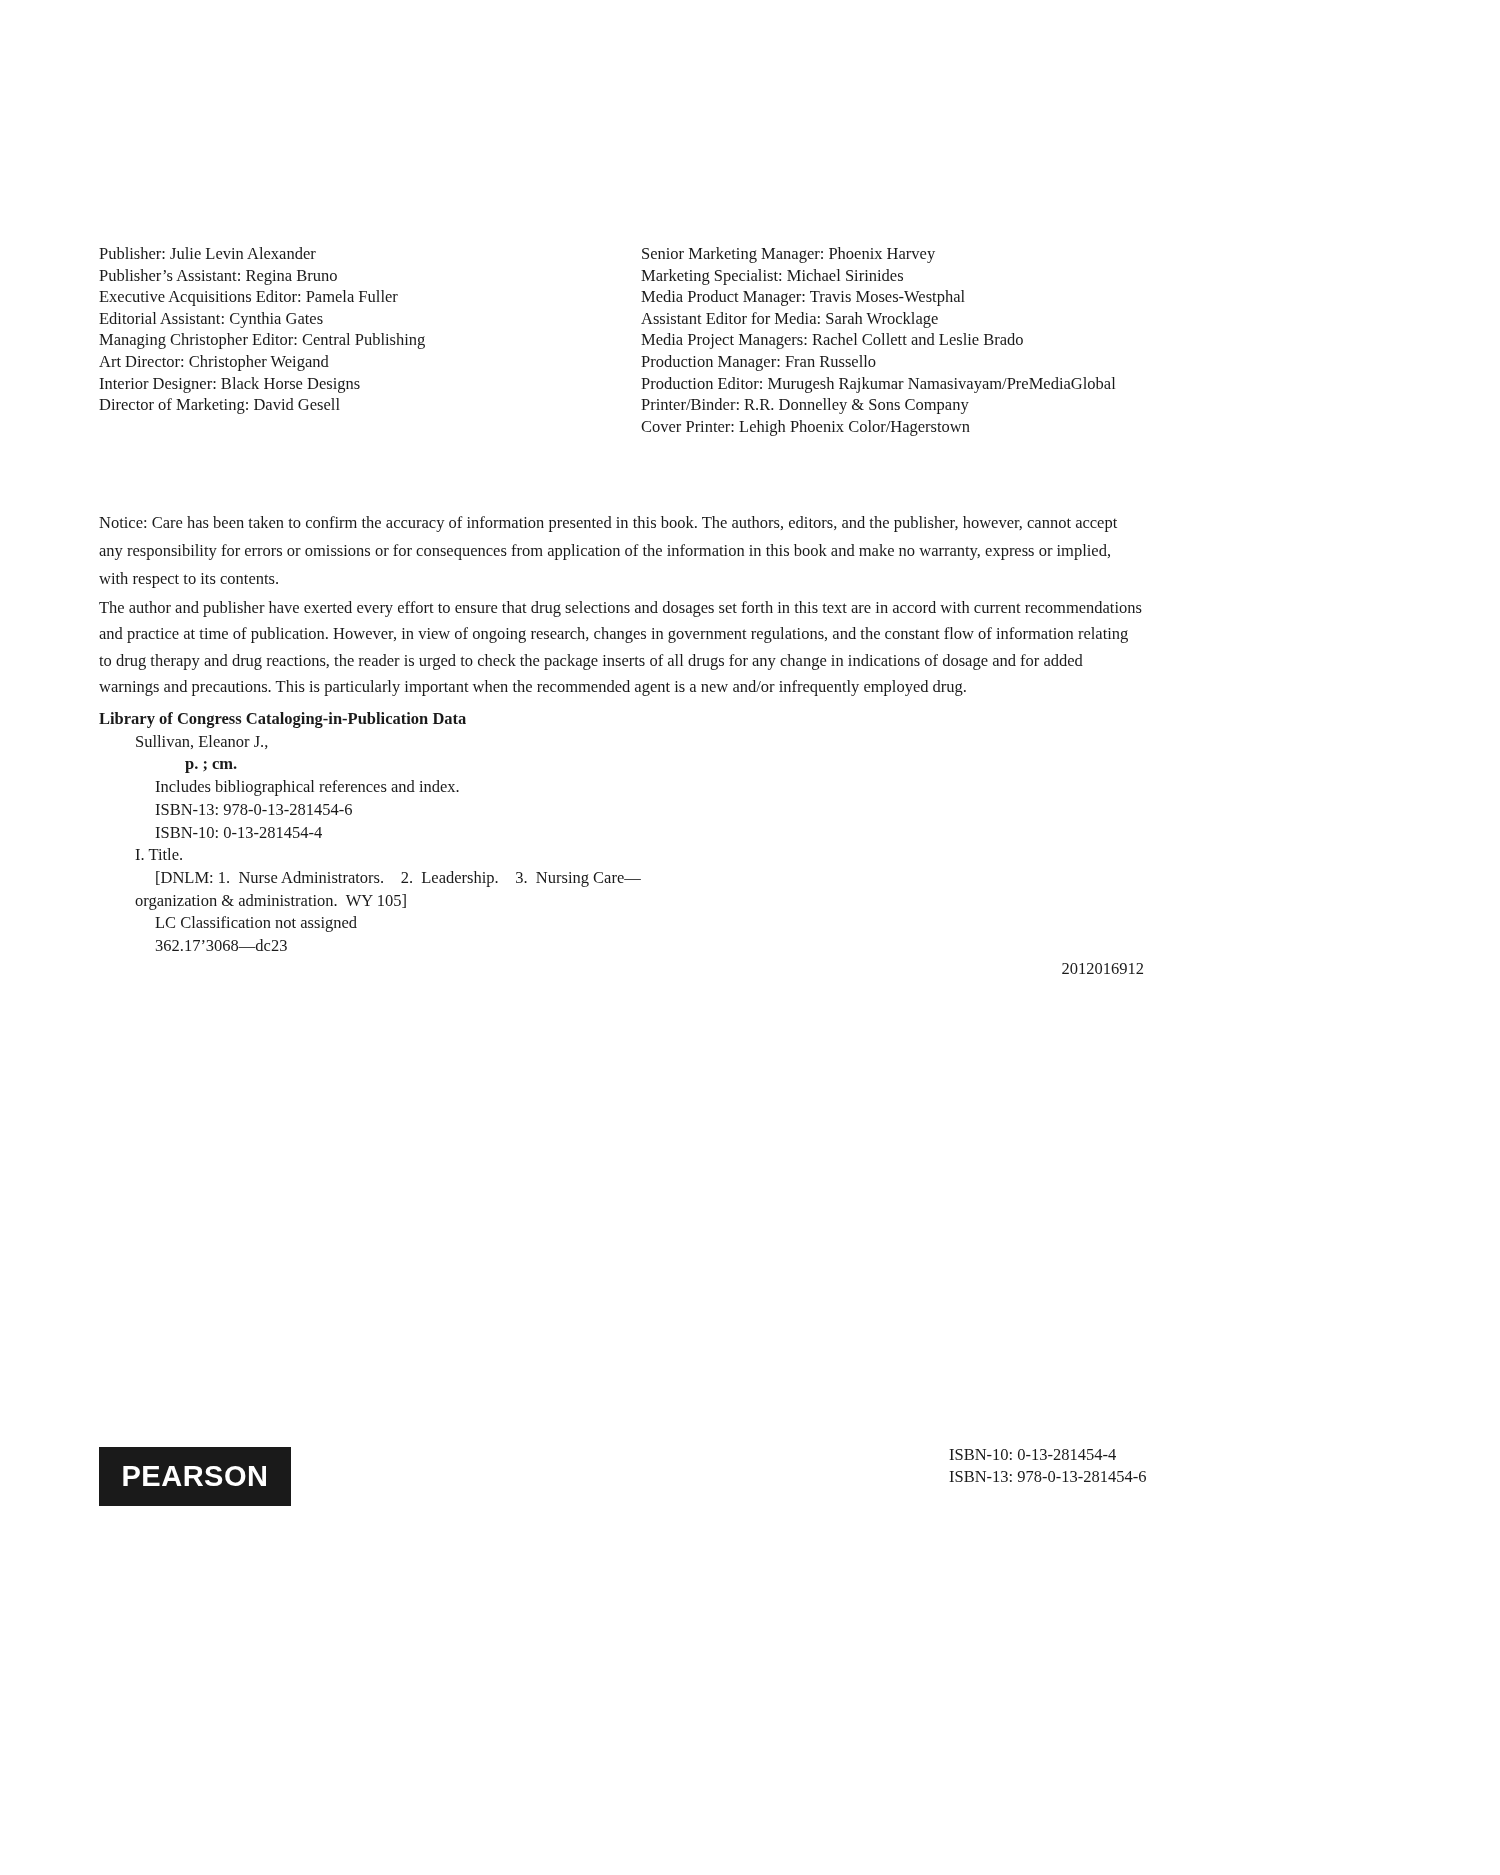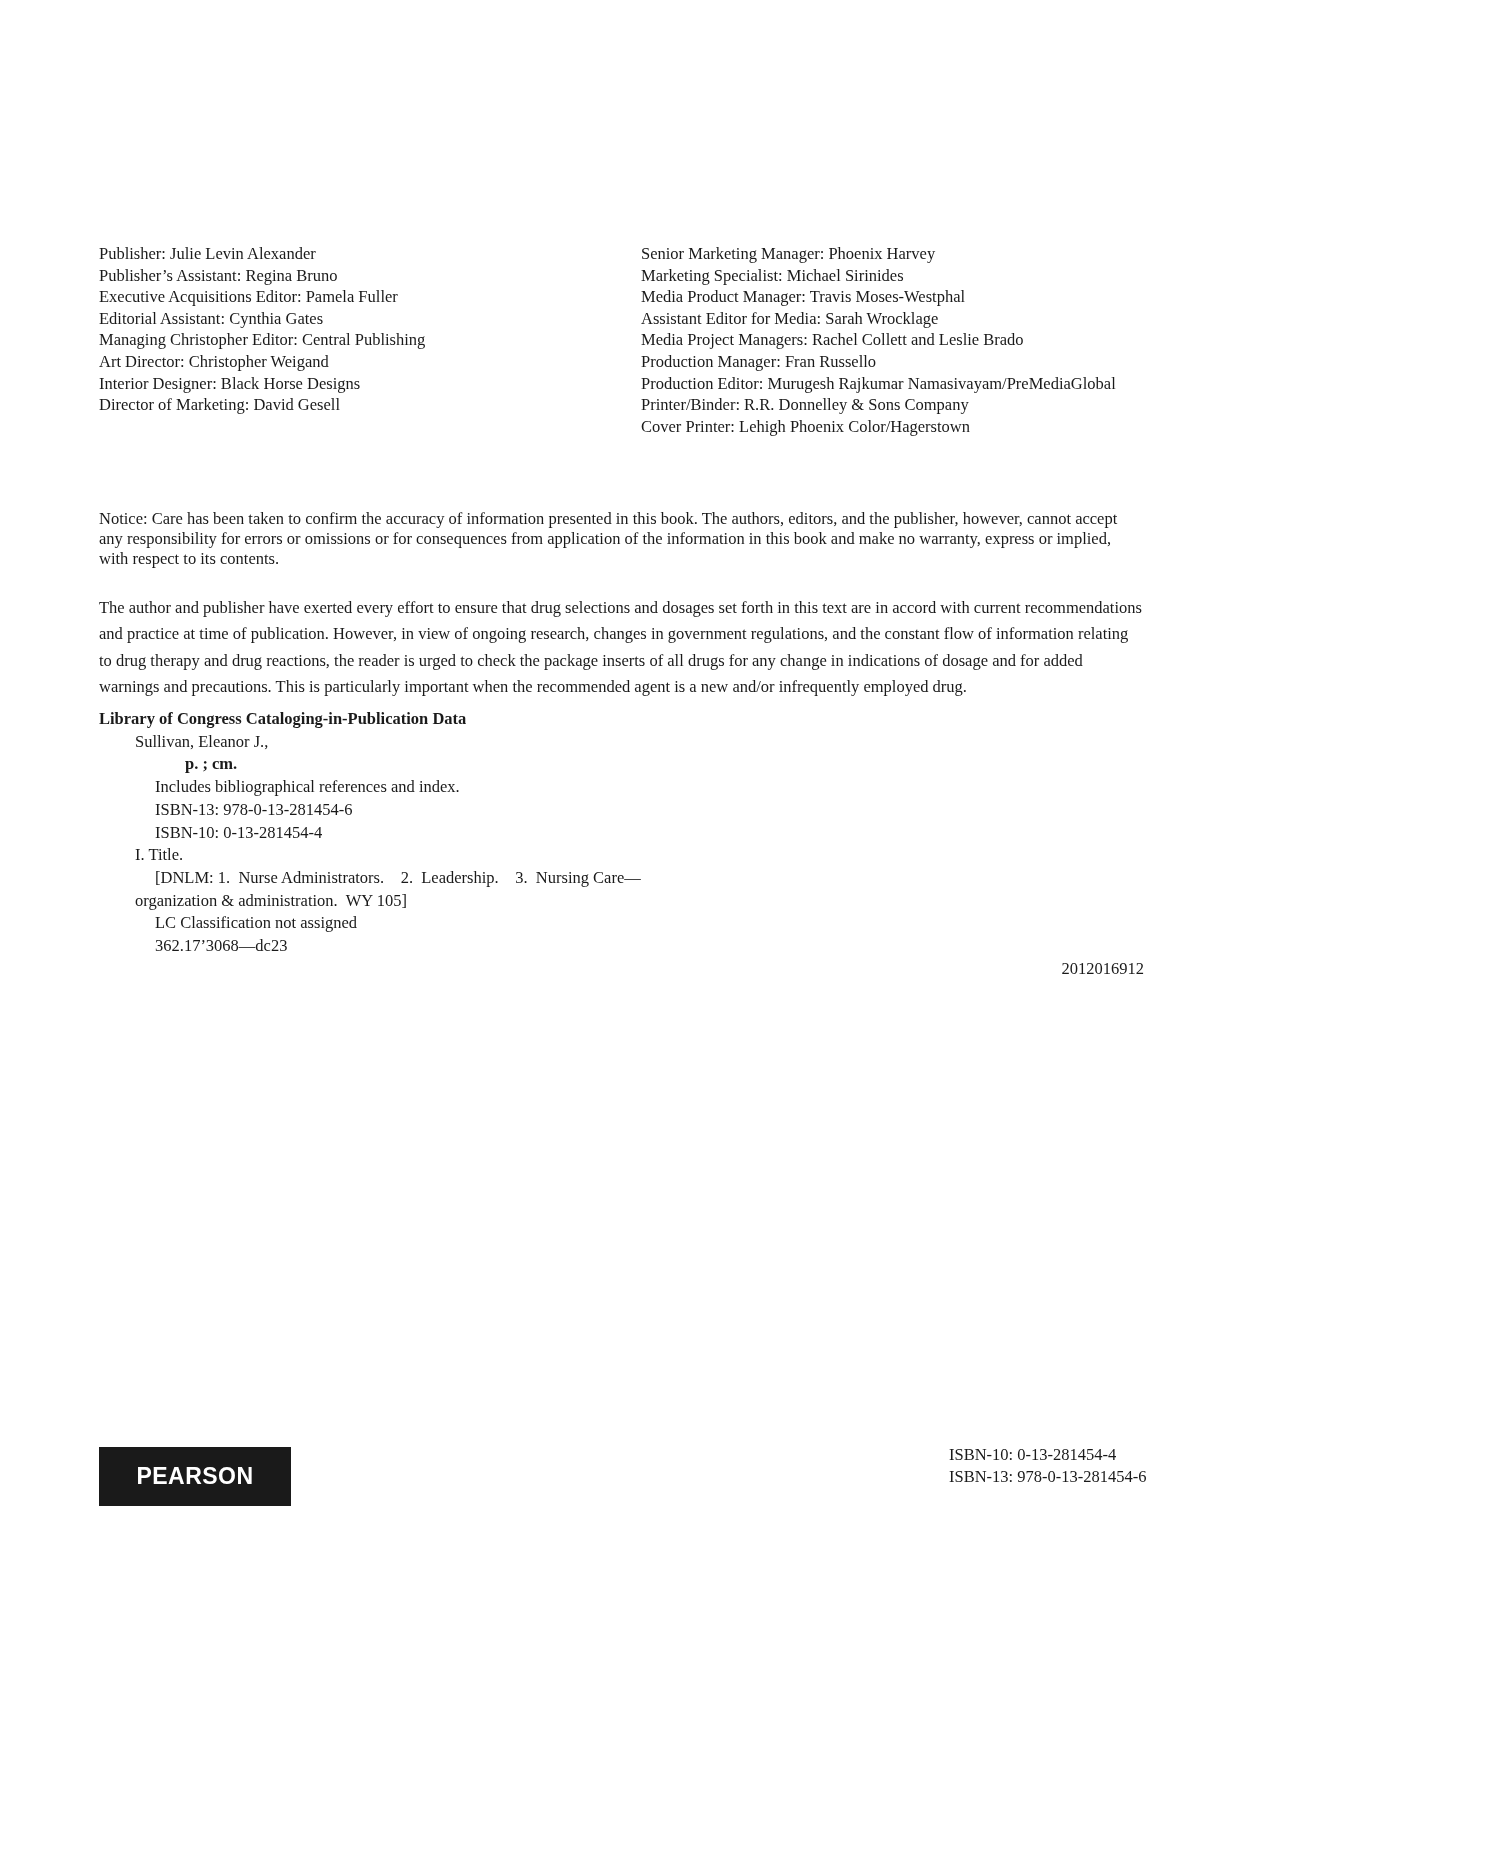--- a/index.html
+++ b/index.html
@@ -27,21 +27,21 @@
   .credits-col {
     line-height: 21.6px;
   }
   .credits-col.left  { width: 542px; flex: 0 0 542px; }
   .credits-col.right { flex: 1; }
   .credits-col div { white-space: nowrap; }
   .para {
     position: absolute;
     left: 99px;
     width: 1045px;
-    line-height: 20px;
+    line-height: 28px;
     text-align: left;
   }
   .para.notice { top: 492px; }
   .para.drug   { top: 578px; line-height: 26.5px; }
   .loc {
     position: absolute;
     top: 708px;
     left: 99px;
     width: 1045px;
     line-height: 22.7px;
@@ -61,21 +61,21 @@
     top: 1447px;
     width: 192px;
     height: 59px;
     background: #1a1a1a;
     color: #ffffff;
     display: flex;
     align-items: center;
     justify-content: center;
     font-family: "Liberation Sans", "DejaVu Sans", sans-serif;
     font-weight: bold;
-    font-size: 23px;
+    font-size: 29px;
     letter-spacing: 0.5px;
   }
   .isbn-bottom {
     position: absolute;
     left: 949px;
     top: 1444px;
     line-height: 22px;
     white-space: nowrap;
   }
 </style>

